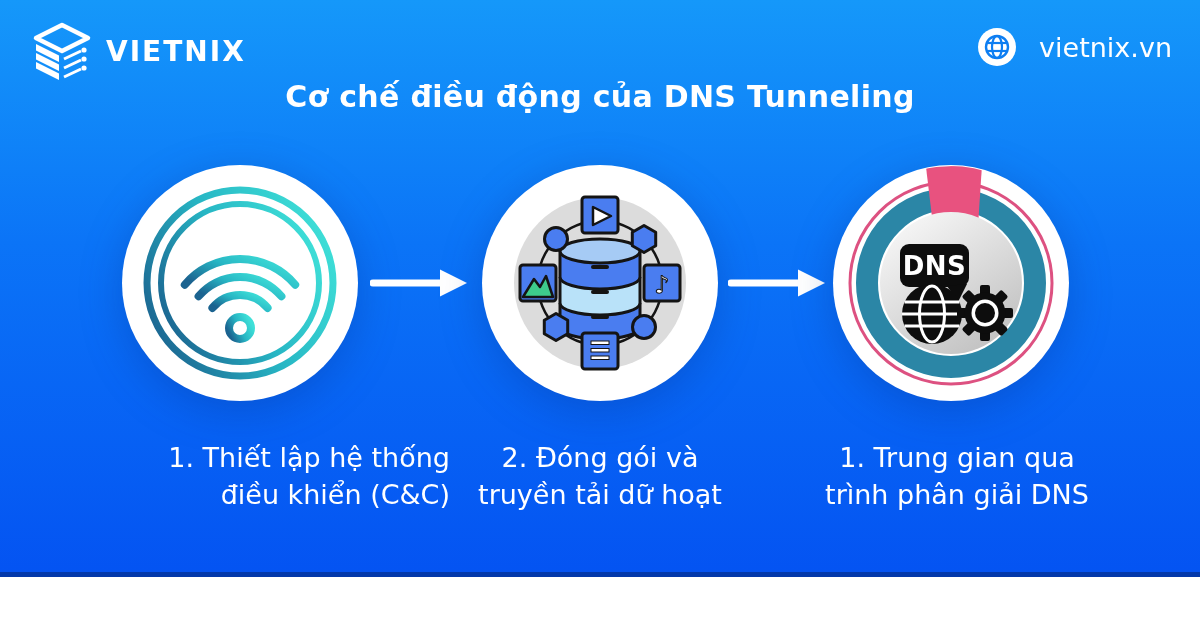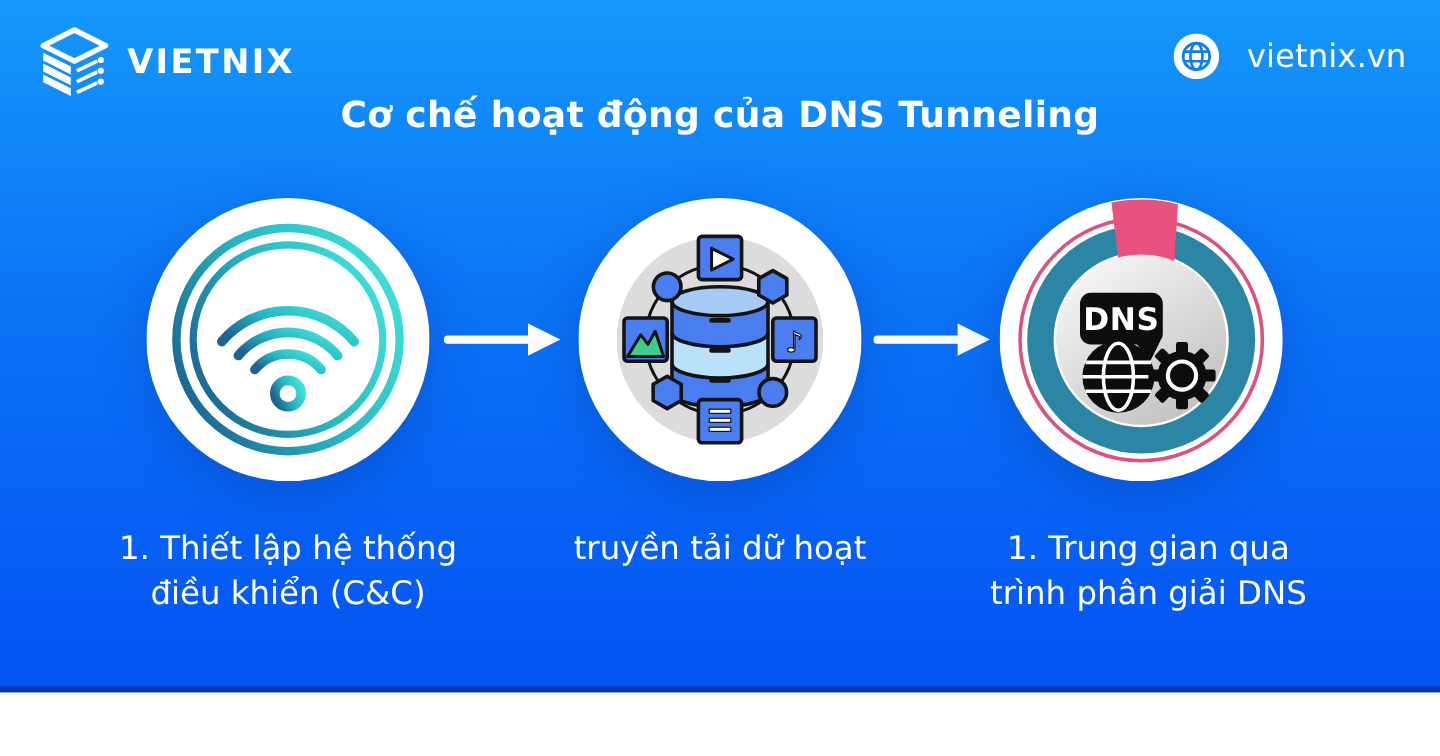--- a/index.html
+++ b/index.html
@@ -37,21 +37,21 @@
 
   .arrow { position:absolute; top:265px; width:100px; height:36px; }
   .arrow-1 { left:370px; }
   .arrow-2 { left:728px; }
 
   
   .caption {
     position:absolute; top:439px; width:420px;
     text-align:center; font-size:27px; line-height:37px; font-weight:400;
   }
-  .caption-1 { left:30px; }
+  .caption-1 { left:30px;text-align:right; }
   .caption-2 { left:390px; }
   .caption-3 { left:747px; }
   .caption span { display:block; }
 </style>
 </head>
 <body>
 
 <div class="canvas">
 
   <div class="brand">
@@ -74,21 +74,21 @@
     <svg width="38" height="38" viewBox="0 0 38 38">
       <circle cx="19" cy="19" r="19" fill="#fff"></circle>
       <circle cx="19" cy="19" r="11" fill="none" stroke="#0d7ef2" stroke-width="2.4"></circle>
       <ellipse cx="19" cy="19" rx="5" ry="11" fill="none" stroke="#0d7ef2" stroke-width="2.2"></ellipse>
       <line x1="9" y1="15" x2="29" y2="15" stroke="#0d7ef2" stroke-width="2.2"></line>
       <line x1="9" y1="23" x2="29" y2="23" stroke="#0d7ef2" stroke-width="2.2"></line>
     </svg>
     <span class="url">vietnix.vn</span>
   </div>
 
-  <h1 class="title">Cơ chế hoạt động của DNS Tunneling</h1>
+  <h1 class="title">Cơ chế điều động của DNS Tunneling</h1>
 
   <div class="step-icon icon-1">
     <svg width="236" height="236" viewBox="0 0 236 236">
       <defs>
         <linearGradient id="wg" x1="0" y1="0.75" x2="1" y2="0.25">
           <stop offset="0" stop-color="#1b6390"></stop>
           <stop offset="0.5" stop-color="#27b6c4"></stop>
           <stop offset="1" stop-color="#3fe0d8"></stop>
         </linearGradient>
       </defs>
@@ -200,20 +200,21 @@
         <circle r="10" fill="#0d0d0d"></circle>
       </g>
     </svg>
   </div>
 
   <div class="caption caption-1">
     <span>1. Thiết lập hệ thống</span>
     <span>điều khiển (C&amp;C)</span>
   </div>
   <div class="caption caption-2">
+    <span>2. Đóng gói và</span>
     <span>truyền tải dữ hoạt</span>
   </div>
   <div class="caption caption-3">
     <span>1. Trung gian qua</span>
     <span>trình phân giải DNS</span>
   </div>
 
   <div class="bottom-edge"></div>
 </div>
 

